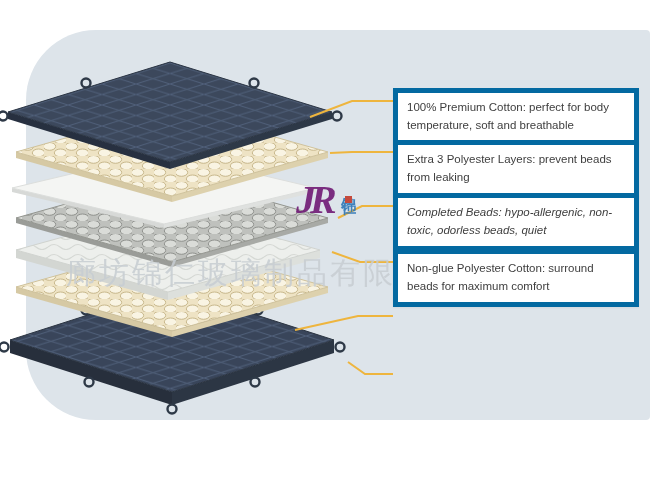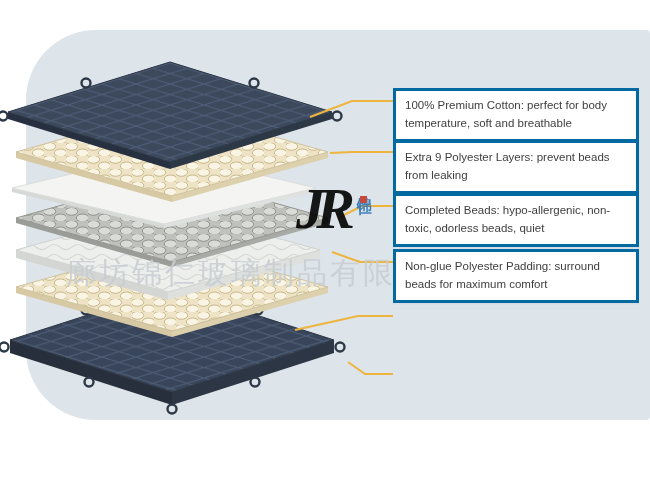--- a/index.html
+++ b/index.html
@@ -8,45 +8,45 @@
 
   .bg-panel {
     position:absolute; left:26px; top:30px; width:624px; height:390px;
     background:#dde4ea; border-radius:70px 4px 4px 70px;
   }
 
   svg.diagram { position:absolute; left:0; top:0; width:650px; height:488px; }
 
   .callout {
     position:absolute; left:393px; width:246px;
-    background:#ffffff; border:3px solid #0369a1;
+    background:#ffffff; border:5px solid #0369a1;
     padding:6px 9px; font-size:11.5px; line-height:1.55; color:#3e3e3e;
     box-shadow:0 1px 2px rgba(0,0,0,0.05);
     z-index:6;
   }
   .co-1 { top:88px; }
   .co-2 { top:140px; }
-  .co-3 { top:193px; }
+  .co-3 { top:193px;font-style:italic; }
   .co-4 { top:249px; }
   .co-5 { top:301px; }
   .co-6 { top:354px; }
 
   .watermark-company {
     position:absolute; left:66px; top:253px; z-index:5;
     font-size:30px; letter-spacing:3px; white-space:nowrap;
     color:#c7cdd2; opacity:0.85; pointer-events:none;
   }
 
   .logo {
     position:absolute; left:296px; top:180px; z-index:4;
     display:flex; align-items:flex-start; opacity:0.9; pointer-events:none;
   }
   .logo-jr {
     font-family:"Liberation Serif", serif; font-style:italic; font-weight:bold;
-    font-size:58px; line-height:1; color:#000000; letter-spacing:-0.15em;
+    font-size:40px; line-height:1; color:#701a75; letter-spacing:-0.15em;
   }
   .logo-cn-wrap { display:flex; flex-direction:column; align-items:center; margin-left:8px; margin-top:5px; }
   .logo-cn {
     writing-mode:vertical-rl; font-size:15px; font-weight:bold;
     color:#2e77b8; letter-spacing:3px;
   }
   .logo-seal { width:7px; height:7px; background:#c23a2b; margin-top:5px; }
 </style>
 </head>
 <body>
@@ -160,22 +160,22 @@
       <span class="logo-seal"></span>
     </span>
   </div>
 
   <div class="watermark-company">廊坊锦仁玻璃制品有限公司</div>
 
   <div class="callout co-1">
     <span>100% Premium Cotton: perfect for body temperature, soft and breathable</span>
   </div>
   <div class="callout co-2">
-    <span>Extra 9 Polyester Layers: prevent beads from leaking</span>
+    <span>Extra 3 Polyester Layers: prevent beads from leaking</span>
   </div>
   <div class="callout co-3">
     <span>Completed Beads: hypo-allergenic, non-toxic, odorless beads, quiet</span>
   </div>
   <div class="callout co-4">
-    <span>Non-glue Polyester Padding: surround beads for maximum comfort</span>
+    <span>Non-glue Polyester Cotton: surround beads for maximum comfort</span>
   </div>
 
 </div>
 
 </body></html>

